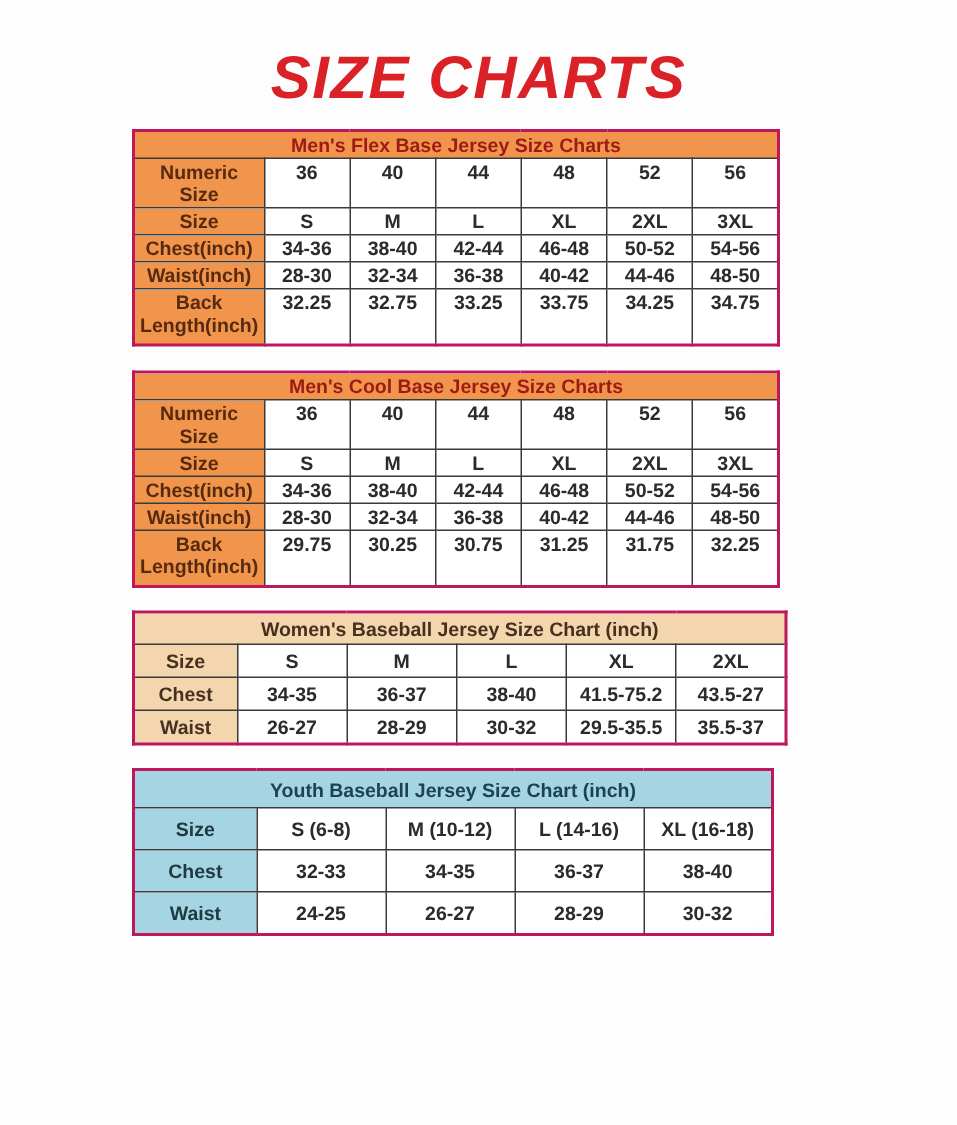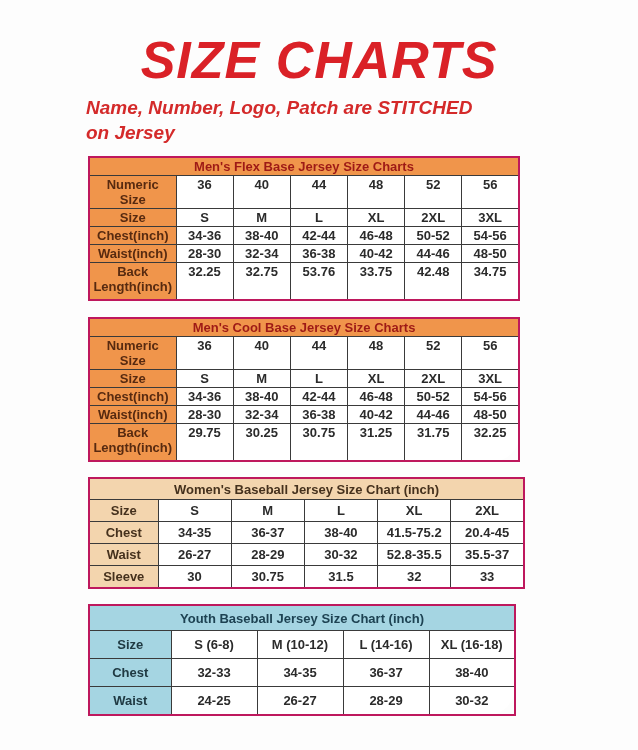--- a/index.html
+++ b/index.html
@@ -9,21 +9,21 @@
     font-family:"Liberation Sans",sans-serif;
     overflow:hidden;
   }
   .page{width:638px;height:750px;position:relative;}
   h1.page-title{
     margin:30px 0 0 0;
     text-align:center;
     color:#da2127;
     font-style:italic;
     font-weight:bold;
-    font-size:52px;
+    font-size:40px;
     letter-spacing:1px;
   }
   .page-subtitle{
     margin:6px 70px 0 86px;
     color:#d42a2a;
     font-weight:bold;
     font-style:italic;
     font-size:19px;
     line-height:1.3;
   }
@@ -68,21 +68,20 @@
   .t-youth td.label{background:#a5d5e2;color:#203a43;}
   .t-youth tbody td{height:25px;}
 </style>
 </head>
 <body>
 
 <main class="page">
 
   <h1 class="page-title">SIZE CHARTS</h1>
 
-  <p class="page-subtitle"><span>Name, Number, Logo, Patch are STITCHED</span><br><span>on Jersey</span></p>
 
   <table class="chart t-men t1">
     <colgroup>
         <col class="c-label">
         <col span="6" class="c-val">
       </colgroup>
     <thead>
       <tr>
         <td class="ttl" colspan="7">Men's Flex Base Jersey Size Charts</td>
       </tr>
@@ -121,23 +120,23 @@
           <td>32-34</td>
           <td>36-38</td>
           <td>40-42</td>
           <td>44-46</td>
           <td>48-50</td>
         </tr>
         <tr class="xtall">
           <td class="label">Back Length(inch)</td>
           <td>32.25</td>
           <td>32.75</td>
-          <td>53.76</td>
+          <td>33.25</td>
           <td>33.75</td>
-          <td>42.48</td>
+          <td>34.25</td>
           <td>34.75</td>
         </tr>
       </tbody>
   </table>
 
   <table class="chart t-men t2">
     <colgroup>
         <col class="c-label">
         <col span="6" class="c-val">
       </colgroup>
@@ -213,37 +212,29 @@
           <td>L</td>
           <td>XL</td>
           <td>2XL</td>
         </tr>
         <tr class="norm">
           <td class="label">Chest</td>
           <td>34-35</td>
           <td>36-37</td>
           <td>38-40</td>
           <td>41.5-75.2</td>
-          <td>20.4-45</td>
+          <td>43.5-27</td>
         </tr>
         <tr class="norm">
           <td class="label">Waist</td>
           <td>26-27</td>
           <td>28-29</td>
           <td>30-32</td>
-          <td>52.8-35.5</td>
+          <td>29.5-35.5</td>
           <td>35.5-37</td>
-        </tr>
-        <tr class="norm">
-          <td class="label">Sleeve</td>
-          <td>30</td>
-          <td>30.75</td>
-          <td>31.5</td>
-          <td>32</td>
-          <td>33</td>
         </tr>
       </tbody>
   </table>
 
   <table class="chart t-youth">
     <colgroup>
         <col class="c-label">
         <col span="4" class="c-val">
       </colgroup>
     <thead>

